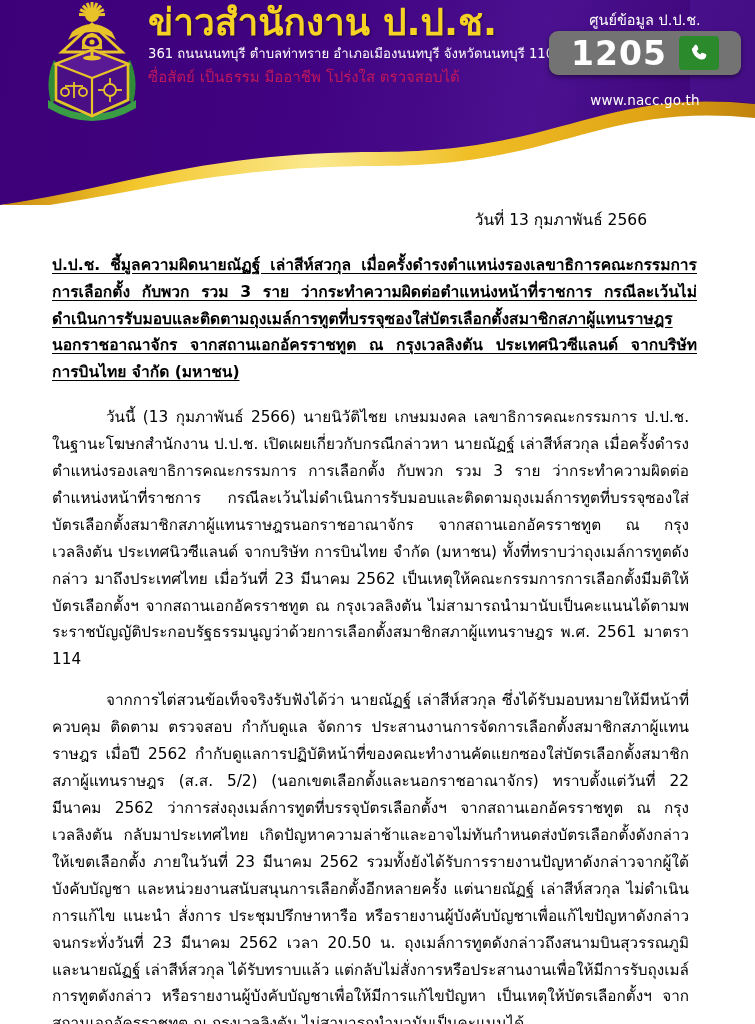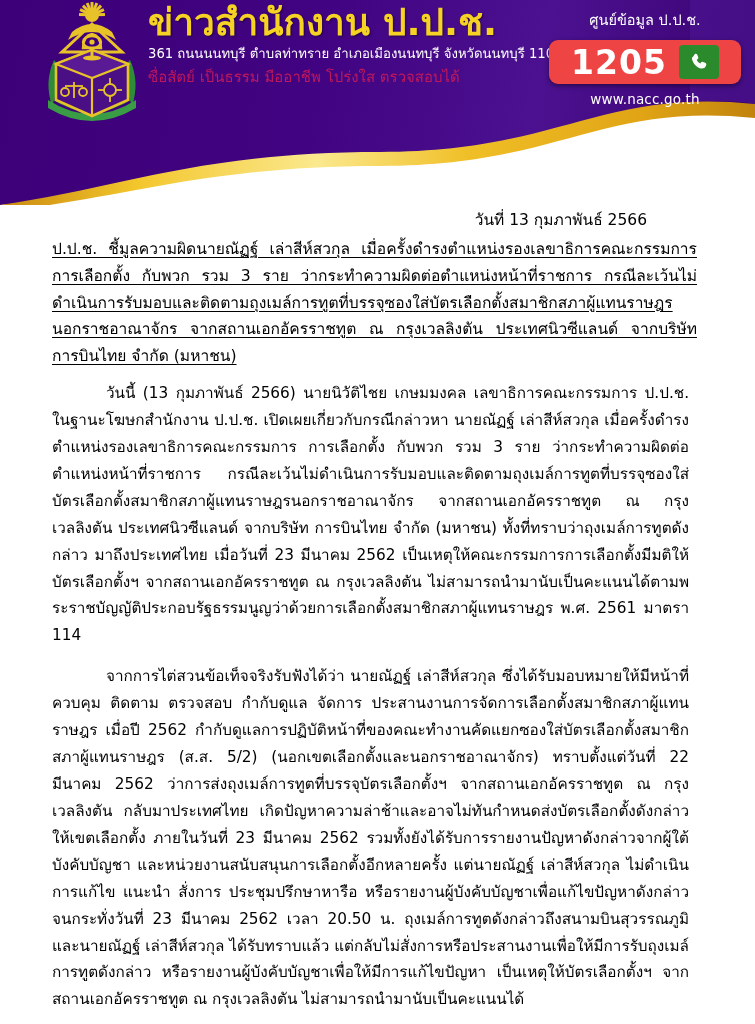--- a/index.html
+++ b/index.html
@@ -82,25 +82,25 @@
   .hotline {
     position: absolute;
     right: 14px;
     top: 8px;
     width: 192px;
     text-align: center;
   }
   .hotline-label {
     color: #ffffff;
     font-size: 14.5px;
-    margin-bottom: 9px;
+    margin-bottom: 0;
     white-space: nowrap;
   }
   .hotline-box {
-    background: #ef4444;
+    background: #737373;
     border-radius: 9px;
     padding: 5px 10px;
     display: flex;
     align-items: center;
     justify-content: center;
     gap: 12px;
     box-shadow: 0 2px 5px rgba(0,0,0,.45);
   }
   .hotline-number {
     color: #ffffff;
@@ -114,50 +114,50 @@
     width: 40px;
     height: 34px;
     border-radius: 4px;
     display: flex;
     align-items: center;
     justify-content: center;
   }
   .hotline-url {
     color: #ffffff;
     font-size: 13.5px;
-    margin-top: 7px;
+    margin-top: 17px;
     letter-spacing: .2px;
     white-space: nowrap;
   }
 
   
   .doc {
     position: absolute;
     left: 0;
     top: 205px;
     width: 755px;
     padding: 0 58px 0 52px;
     box-sizing: border-box;
   }
   .doc-date {
     text-align: right;
     font-size: 15.5px;
     margin-top: 2px;
-    margin-bottom: 4px;
+    margin-bottom: 20px;
     padding-right: 50px;
   }
   .headline {
     font-size: 15.6px;
-    font-weight: normal;
+    font-weight: bold;
     line-height: 1.72;
     text-decoration: underline;
     text-underline-offset: 3px;
     text-align: justify;
     text-justify: inter-word;
-    margin: 0 0 10px 0;
+    margin: 0 0 18px 0;
   }
   .para {
     font-size: 15.3px;
     line-height: 1.76;
     text-align: justify;
     text-justify: inter-word;
     text-indent: 54px;
     margin: 0 8px 14px 0;
   }
 </style>

